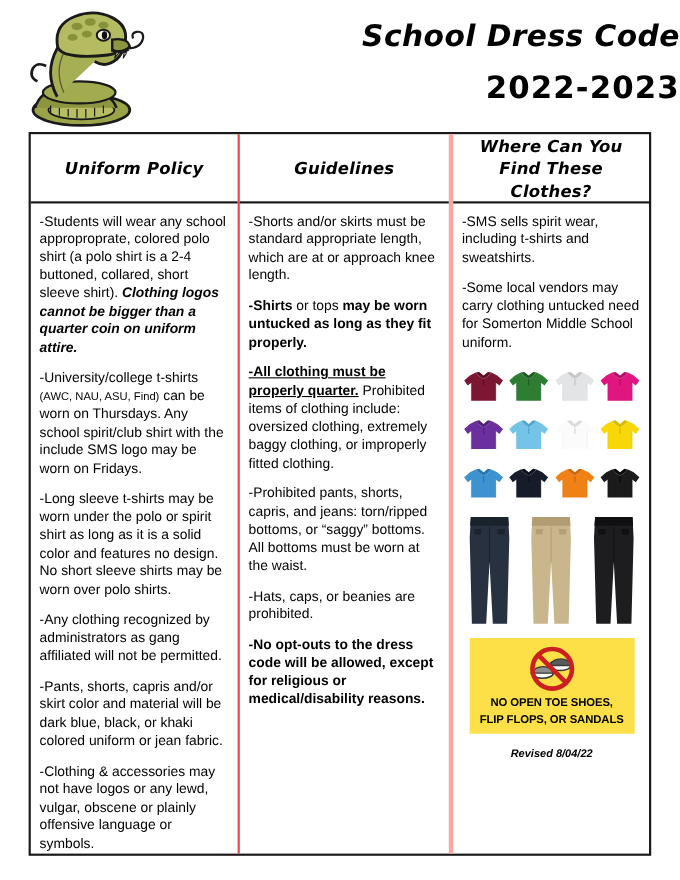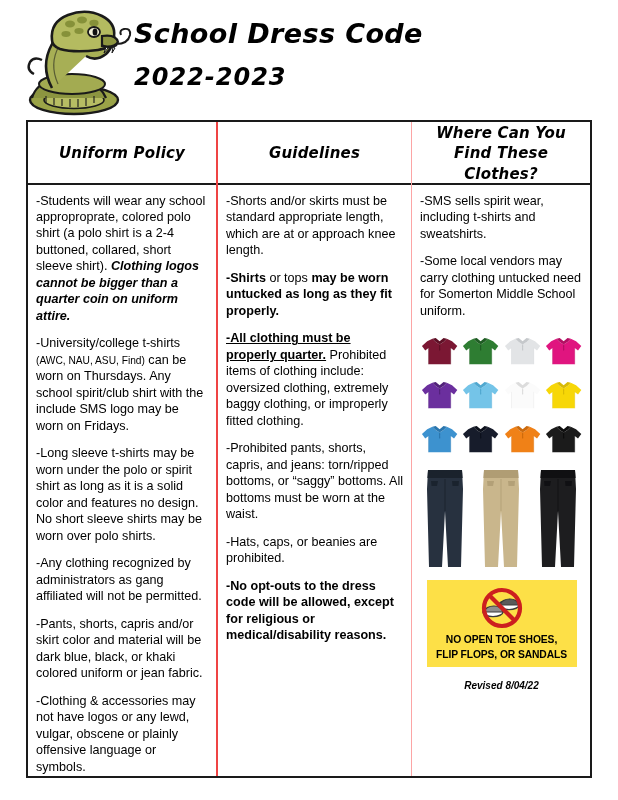--- a/index.html
+++ b/index.html
@@ -33,38 +33,36 @@
     width: 112px;
     height: 115px;
     margin-left: 22px;
     margin-top: 4px;
     flex: 0 0 auto;
   }
   .mascot svg { display: block; }
 
   .title-block {
     flex: 1 1 auto;
-    text-align: left;
-    padding-right: 26px;
+    text-align: right;
     padding-top: 18px;
   }
   .doc-title {
     font-family: "DejaVu Sans", sans-serif;
     font-weight: bold;
     font-style: italic;
     font-size: 27px;
     letter-spacing: 0.4px;
     line-height: 1.15;
     margin: 0;
   }
   .doc-year {
     font-family: "DejaVu Sans", sans-serif;
     font-weight: bold;
-    font-style: italic;
-    font-size: 24px;
+    font-size: 28px;
     letter-spacing: 1px;
     margin: 14px 0 0 0;
   }
 
   
   .table {
     position: absolute;
     left: 26px;
     top: 120px;
     width: 566px;
@@ -72,21 +70,21 @@
     box-sizing: border-box;
     display: flex;
     height: 658px;
   }
   .col {
     box-sizing: border-box;
     display: flex;
     flex-direction: column;
   }
   .col-1 { width: 190px; border-right: 2px solid #ef4444; }
-  .col-2 { width: 194px; border-right: 1px solid #fca5a5; }
+  .col-2 { width: 194px; border-right: 4px solid #fca5a5; }
   .col-3 { width: 178px; flex: 1 1 auto; }
 
   .col-head {
     height: 63px;
     border-bottom: 2px solid #1a1a1a;
     box-sizing: border-box;
     display: flex;
     align-items: center;
     justify-content: center;
     text-align: center;

